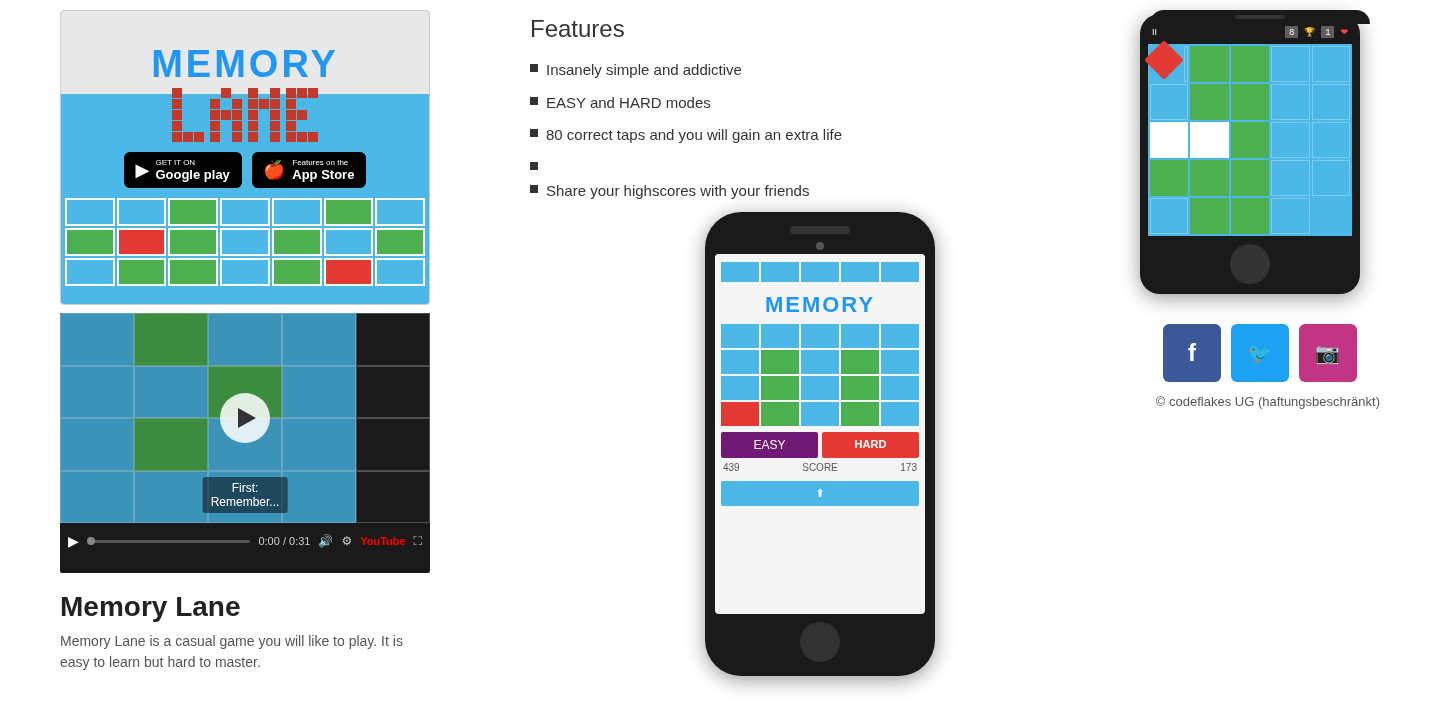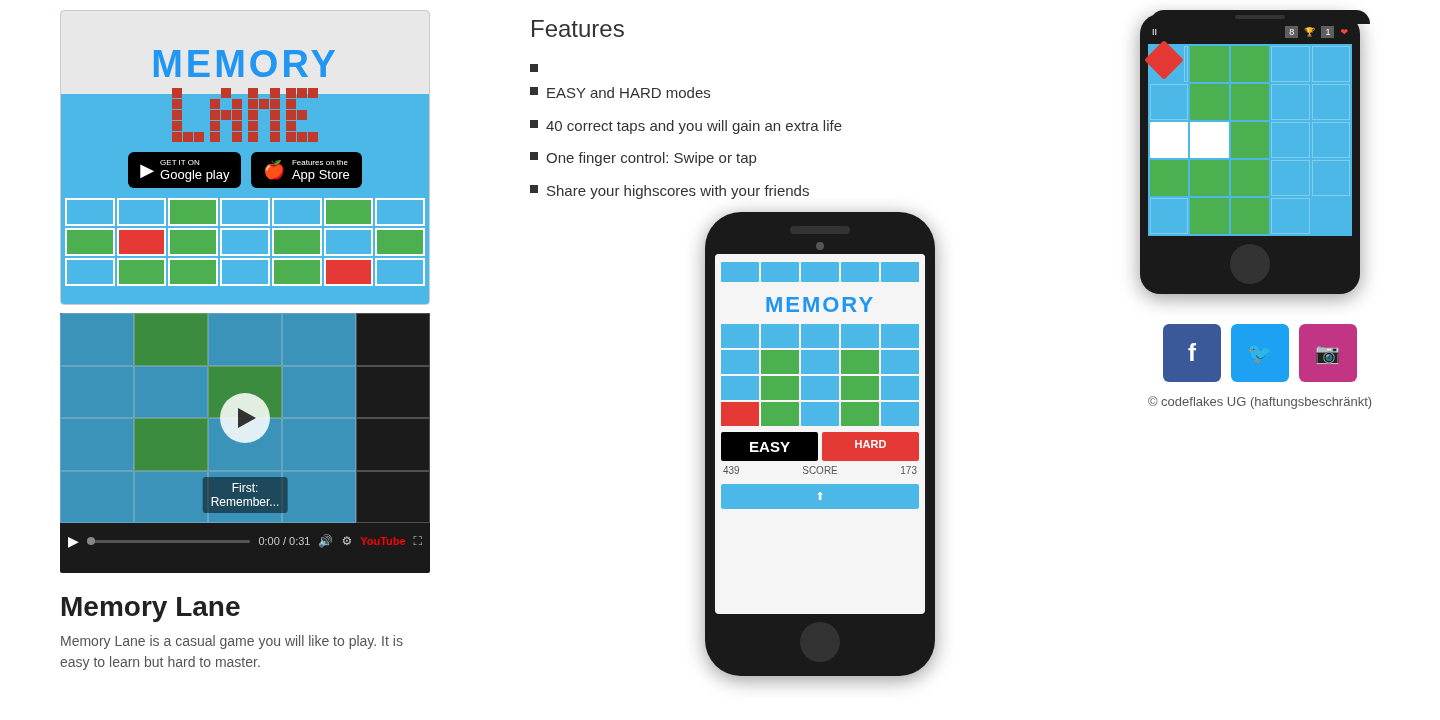--- a/index.html
+++ b/index.html
@@ -10,21 +10,21 @@
     
     .left-col { width: 440px; flex-shrink: 0; }
 
     .app-banner { width: 370px; height: 295px; background: #e8e8e8; border: 1px solid #ccc; border-radius: 4px; overflow: hidden; position: relative; }
     .banner-grid { width: 100%; height: 100%; background: #4bb8e8; position: relative; }
     .banner-title-memory { color: #2196f3; font-size: 38px; font-weight: bold; letter-spacing: 3px; text-align: center; padding-top: 20px; font-family: Arial, sans-serif; }
     .banner-store-btns { display: flex; gap: 10px; justify-content: center; margin-top: 10px; }
     .store-btn { background: #000; color: #fff; border-radius: 6px; padding: 6px 12px; display: flex; align-items: center; gap: 6px; font-size: 11px; cursor: pointer; }
     .store-btn-icon { font-size: 18px; }
     .store-btn-text-small { font-size: 8px; display: block; }
-    .store-btn-text-large { font-size: 13px; font-weight: normal; display: block; text-align: right; }
+    .store-btn-text-large { font-size: 13px; font-weight: bold; display: block; text-align: right; }
 
     
     .video-player { width: 370px; height: 260px; background: #1a1a1a; margin-top: 8px; border-radius: 2px; position: relative; overflow: hidden; }
     .video-title-bar { position: absolute; top: 0; left: 0; right: 0; height: 28px; background: rgba(0,0,0,0.7); display: flex; justify-content: space-between; align-items: center; padding: 0 8px; color: #fff; font-size: 12px; }
     .video-content { width: 100%; height: 210px; background: #000; position: relative; overflow: hidden; }
     .video-grid { display: grid; grid-template-columns: repeat(5, 1fr); grid-template-rows: repeat(4, 1fr); width: 100%; height: 100%; opacity: 0.8; }
     .video-cell { border: 1px solid rgba(255,255,255,0.3); }
     .video-cell.vblue { background: #4bb8e8; }
     .video-cell.vgreen { background: #4caf50; }
     .video-cell.vdark { background: #222; }
@@ -50,21 +50,21 @@
     .features-title { font-size: 24px; font-weight: normal; color: #333; margin-bottom: 16px; }
     .features-list { list-style: none; }
     .features-list li { display: flex; align-items: flex-start; gap: 8px; margin-bottom: 10px; font-size: 15px; color: #333; line-height: 1.5; }
     .bullet { width: 8px; height: 8px; background: #333; flex-shrink: 0; margin-top: 5px; }
     .phone-body { background: #1a1a1a; border-radius: 36px; padding: 14px 10px; box-shadow: 0 4px 20px rgba(0,0,0,0.4); }
     .phone-speaker { width: 60px; height: 8px; background: #333; border-radius: 4px; margin: 0 auto 8px; }
     .phone-screen { background: #f5f5f5; border-radius: 4px; overflow: hidden; min-height: 360px; }
     .phone-memory { color: #2196f3; font-size: 22px; font-weight: bold; letter-spacing: 2px; text-align: center; margin-top: 10px; }
     .phone-lane { color: #c0392b; font-size: 30px; font-weight: bold; letter-spacing: 3px; text-align: center; margin-top: -4px; }
     .phone-btns { display: flex; gap: 4px; margin-top: 6px; }
-    .phone-easy-btn { flex: 1; background: #000000; color: #fff; text-align: center; padding: 6px; font-size: 15px; font-weight: bold; border-radius: 2px; }
+    .phone-easy-btn { flex: 1; background: #701a75; color: #fff; text-align: center; padding: 6px; font-size: 12px; font-weight: normal; border-radius: 2px; }
     .phone-hard-btn { flex: 1; background: #e53935; color: #fff; text-align: center; padding: 6px; font-size: 11px; font-weight: bold; border-radius: 2px; }
     .phone-score-row { display: flex; justify-content: space-between; padding: 4px 2px; font-size: 10px; color: #555; }
     .phone-share-btn { background: #4bb8e8; color: #fff; text-align: center; padding: 6px; font-size: 11px; border-radius: 2px; margin-top: 4px; display: flex; align-items: center; justify-content: center; gap: 4px; }
     .phone-home-btn { width: 40px; height: 40px; background: #333; border-radius: 50%; margin: 8px auto 0; }
 
     
     .right-col { width: 240px; flex-shrink: 0; }
     .android-phone { margin-top: -10px; text-align: right; }
     .android-body { background: #1a1a1a; border-radius: 20px; padding: 10px 8px; box-shadow: 0 4px 20px rgba(0,0,0,0.4); width: 220px; }
     .android-top-bar { display: flex; justify-content: space-between; align-items: center; padding: 2px 4px 6px; }
@@ -74,21 +74,21 @@
     .agc-green { background: #4caf50; }
     .agc-white { background: #fff; }
     .android-screen-wrapper { position: relative; }
 
     
     .social-icons { display: flex; gap: 10px; margin-top: 30px; justify-content: center; }
     .social-btn { width: 58px; height: 58px; border-radius: 6px; display: flex; align-items: center; justify-content: center; color: #fff; font-size: 24px; font-weight: bold; cursor: pointer; }
     .fb-btn { background: #3b5998; }
     .tw-btn { background: #1da1f2; }
     .ig-btn { background: #c13584; }
-    .copyright { text-align: center; margin-top: 12px; font-size: 13px; color: #555; }
+    .copyright { text-align: right; margin-top: 12px; font-size: 13px; color: #555; }
   </style>
 </head>
 <body>
 
 <div class="page-container">
 
   <div class="left-col">
 
     <div class="app-banner">
       <div class="banner-grid">
@@ -263,32 +263,32 @@
 
     <h2 class="app-title">Memory Lane</h2>
     <p class="app-desc">Memory Lane is a casual game you will like to play. It is easy to learn but hard to master.</p>
   </div>
 
   <div class="middle-col">
     <h2 class="features-title">Features</h2>
     <ul class="features-list">
       <li>
         <div class="bullet"></div>
+        <span>Insanely simple and addictive</span>
       </li>
       <li>
         <div class="bullet"></div>
         <span>EASY and HARD modes</span>
       </li>
       <li>
         <div class="bullet"></div>
-        <span>40 correct taps and you will gain an extra life</span>
+        <span>80 correct taps and you will gain an extra life</span>
       </li>
       <li>
         <div class="bullet"></div>
-        <span>One finger control: Swipe or tap</span>
       </li>
       <li>
         <div class="bullet"></div>
         <span>Share your highscores with your friends</span>
       </li>
     </ul>
 
     <div style="display:flex; justify-content:center; margin-top:10px;">
       <div style="width: 230px;">
         <div class="phone-body">

